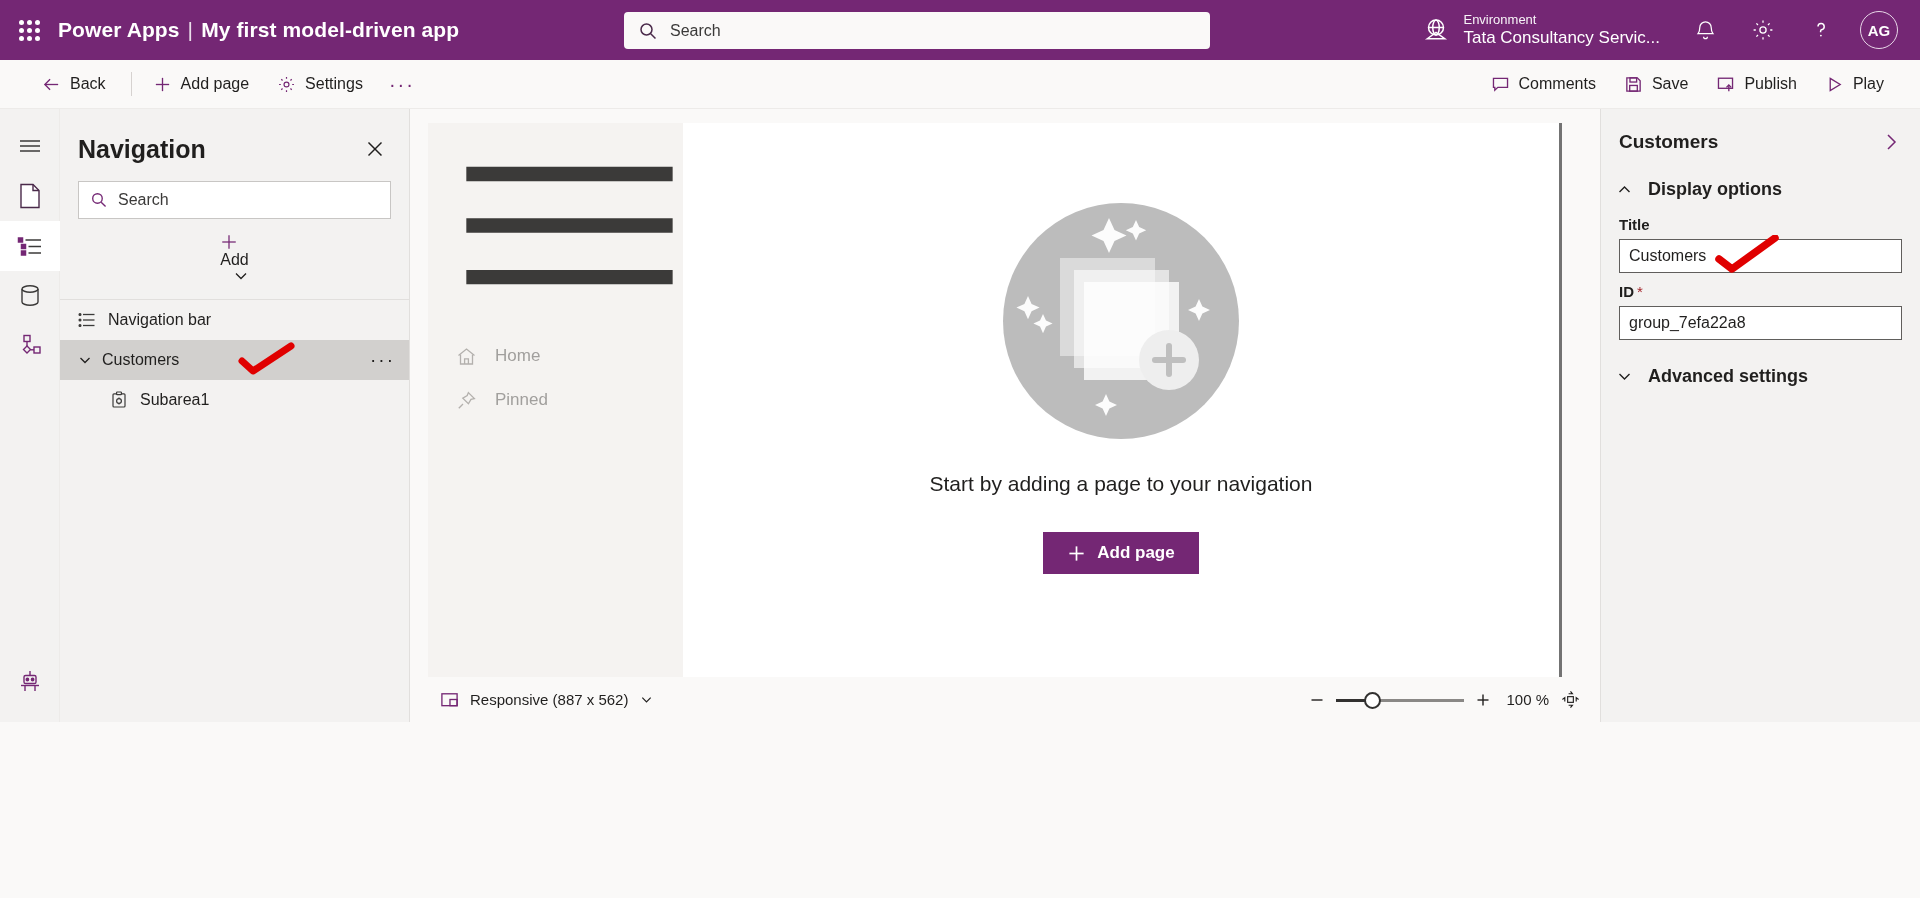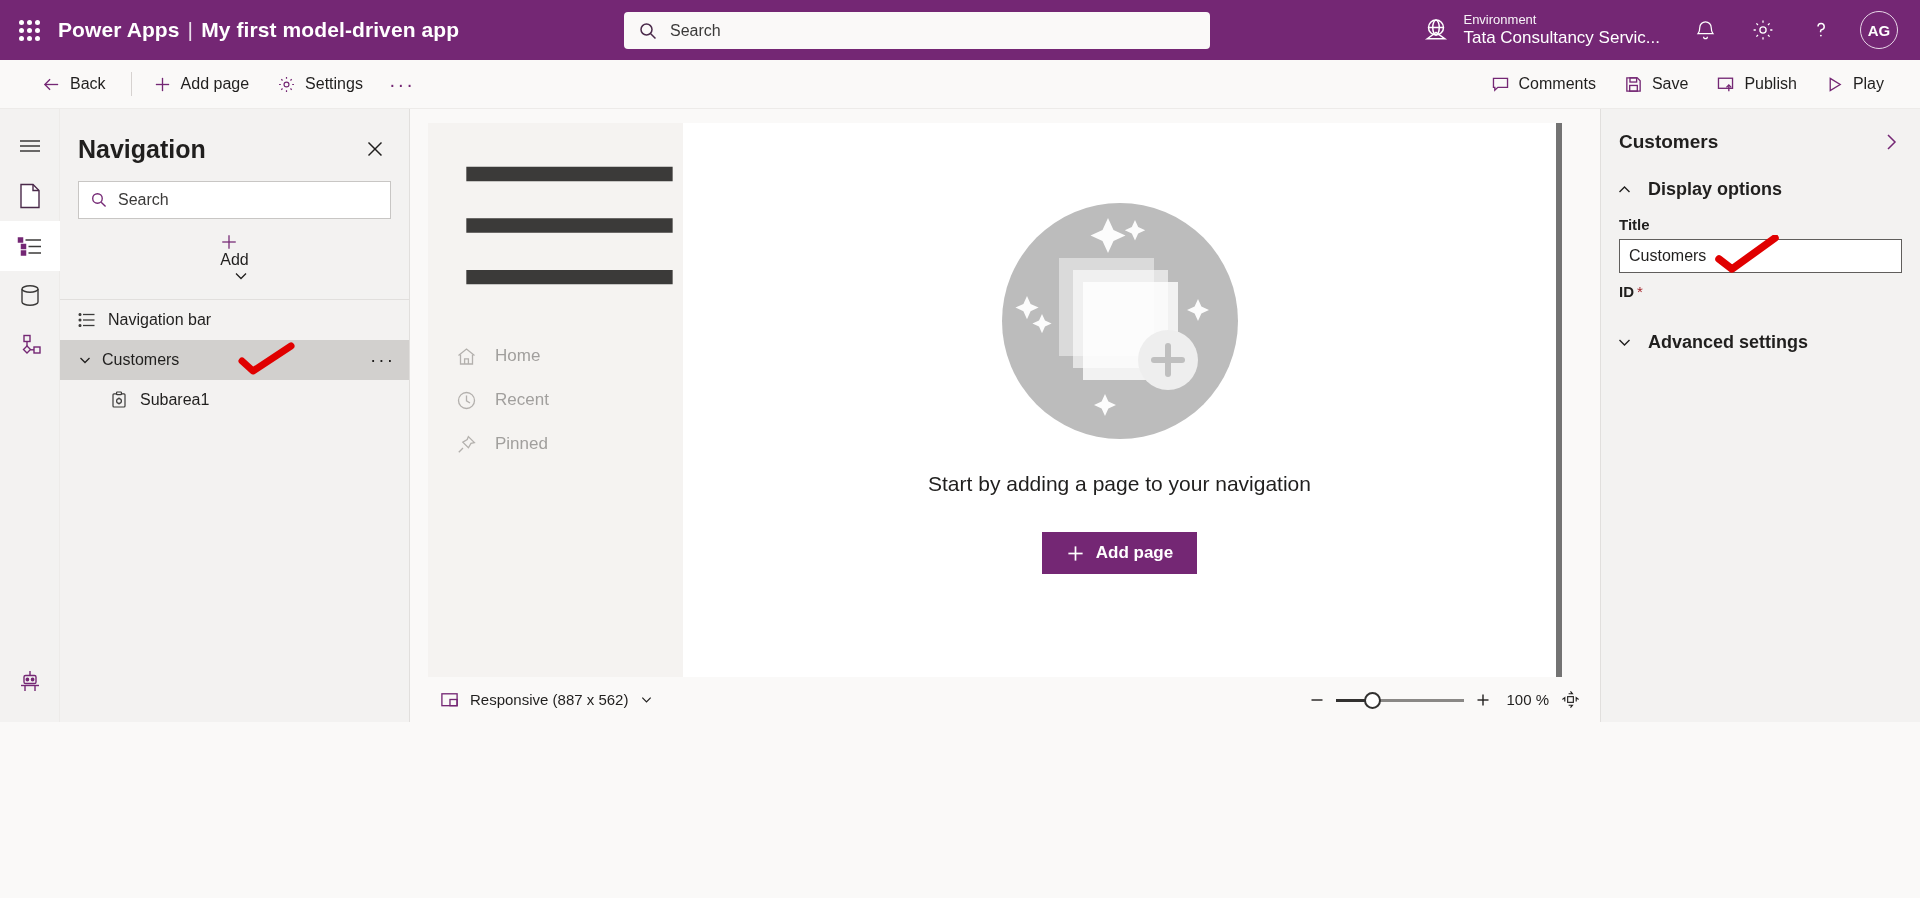--- a/index.html
+++ b/index.html
@@ -101,21 +101,21 @@
   .tnode .ti { width: 18px; height: 18px; flex: 0 0 18px; margin-right: 12px; color: #3b3a39; }
   .tnode .tchev { width: 14px; height: 14px; flex: 0 0 14px; margin-right: 10px; color: #201f1e; }
   .tnode .more { margin-left: auto; font-size: 19px; letter-spacing: 2px; color: #201f1e; }
   .tnode.child { padding-left: 50px; }
 
   
   .canvas { flex: 1 1 auto; background: #faf9f8; display: flex; flex-direction: column; min-width: 0; }
   .canvas-stage { flex: 1 1 auto; display: flex; padding: 14px 18px 0 18px; min-height: 0; }
   .preview {
     flex: 1 1 auto; display: flex; background: #fca5a5; min-width: 0;
-    border-right: 6px solid #737373;
+    border-right: 3px solid #737373;
   }
   .prev-nav {
     width: 255px; flex: 0 0 255px; background: #f5f3f1; padding-top: 20px;
   }
   .ham { padding: 0 0 26px 28px; }
   .ham-ico { width: 22px; height: 16px; color: #3b3a39; }
   .prev-item {
     display: flex; align-items: center; height: 44px; padding-left: 28px;
     font-size: 17px; color: #a19f9d;
   }
@@ -488,29 +488,20 @@
             </div>
             <div class="prev-item">
               <span class="pi">
                 <svg viewBox="0 0 21 21" fill="none" stroke="currentColor" stroke-width="1.3">
                     <path d="M2.5 9.5 10.5 3l8 6.5"></path>
                     <path d="M4.5 8.6V18h12V8.6"></path>
                     <path d="M8.6 18v-5.2h3.8V18"></path>
                   </svg>
               </span>
               <span>Home</span>
-            </div>
-            <div class="prev-item">
-              <span class="pi">
-                <svg viewBox="0 0 21 21" fill="none" stroke="currentColor" stroke-width="1.3">
-                    <circle cx="10.5" cy="10.5" r="8"></circle>
-                    <polyline points="10.5,5.5 10.5,10.8 14,13"></polyline>
-                  </svg>
-              </span>
-              <span>Recent</span>
             </div>
             <div class="prev-item">
               <span class="pi">
                 <svg viewBox="0 0 21 21" fill="none" stroke="currentColor" stroke-width="1.3">
                     <path d="M12.4 2.6 18.4 8.6 15 9.4l-2.6 4.4-5.6-5.6L11.2 5.6Z"></path>
                     <line x1="7" y1="14" x2="2.8" y2="18.2"></line>
                   </svg>
               </span>
               <span>Pinned</span>
             </div>
@@ -628,20 +619,21 @@
           <svg class="checkmark" style="left:94px; top:-4px; width:70px; height:40px;" viewBox="0 0 70 40">
             <path d="M6 24 L19 34 L62 3" fill="none" stroke="#e00000" stroke-width="7.5" stroke-linecap="round" stroke-linejoin="round"></path>
           </svg>
         </div>
       </div>
 
       <div class="field">
         <div class="field-label">
           <span>ID</span><span class="req">*</span>
         </div>
+        <input class="field-input" type="text" value="group_7efa22a8" style="">
       </div>
 
       <div class="sect-head" style="padding-top:22px">
         <span class="sc">
           <svg viewBox="0 0 15 15" fill="none" stroke="currentColor" stroke-width="1.4">
               <polyline points="2.5,5 7.5,10 12.5,5"></polyline>
             </svg>
         </span>
         <span class="st">Advanced settings</span>
       </div>

